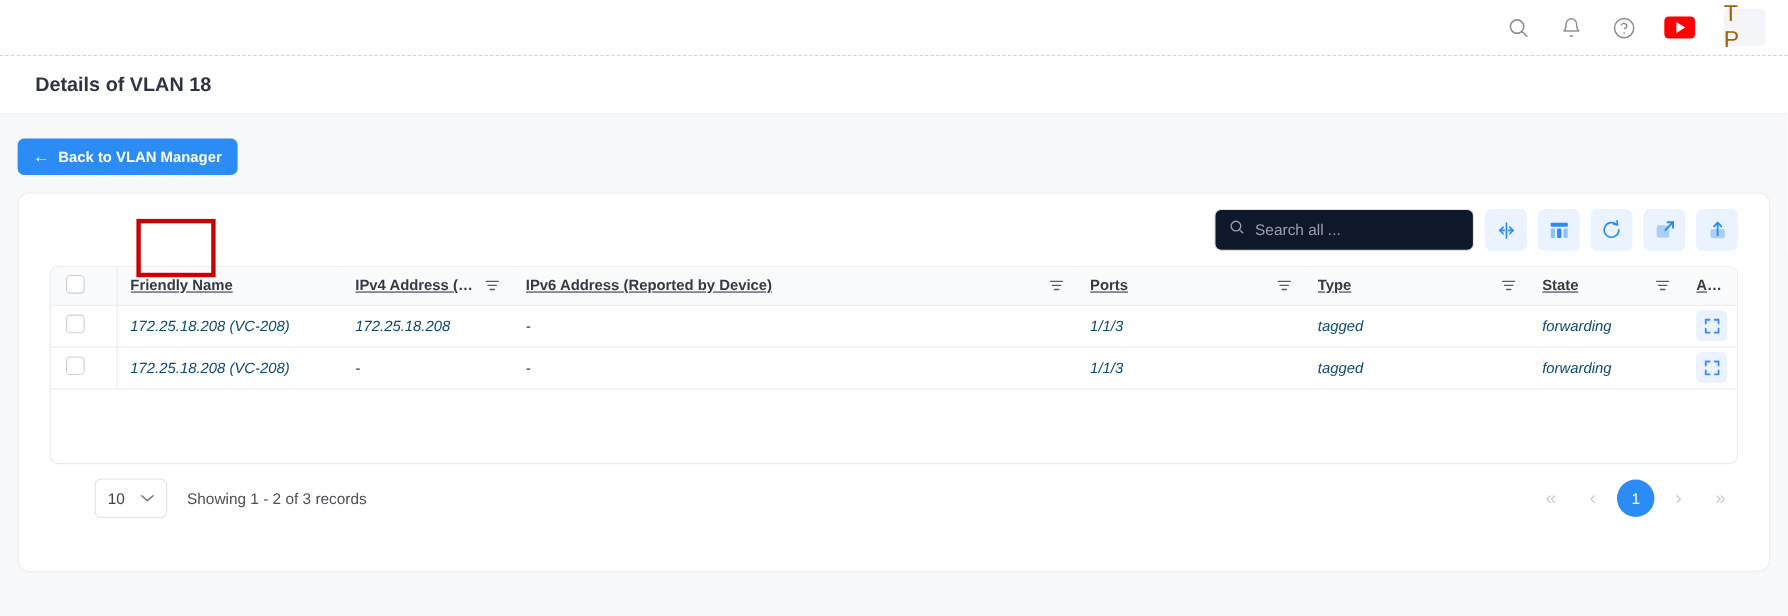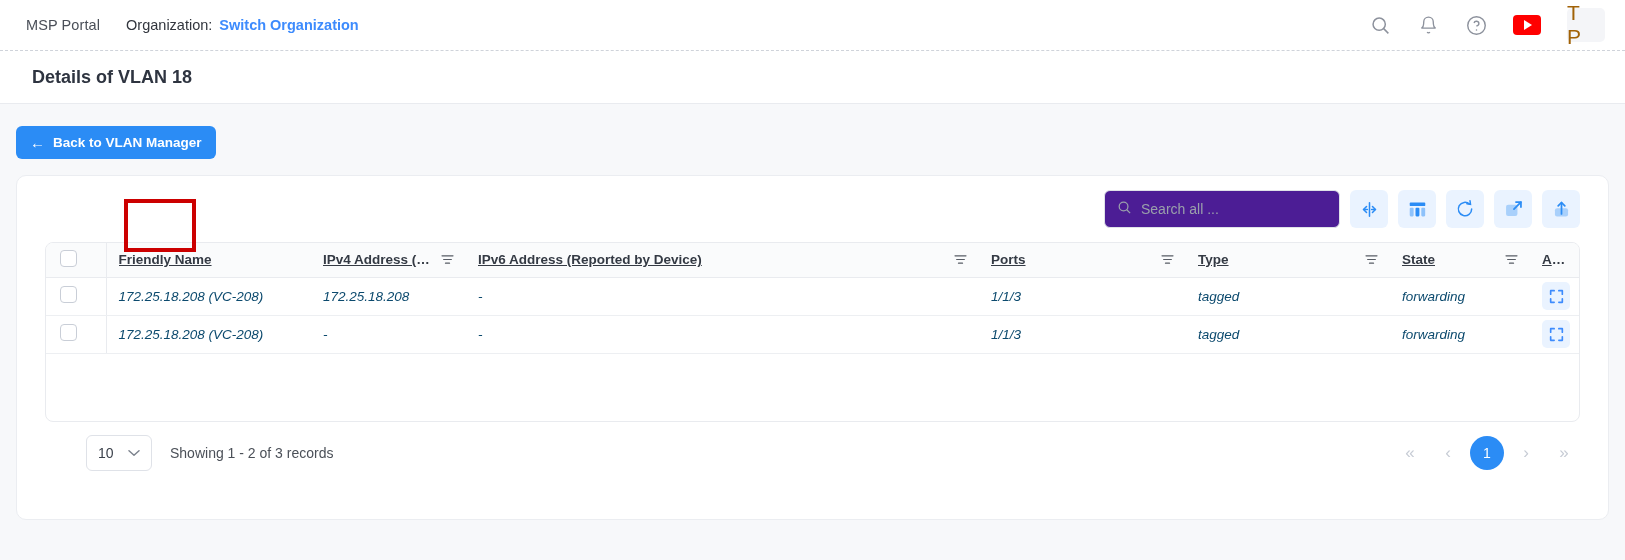--- a/index.html
+++ b/index.html
@@ -144,21 +144,21 @@
   }
   .searchbox {
     width: 236px;
     height: 38px;
     border: 1px solid #dfe2e8;
     border-radius: 6px;
     display: flex;
     align-items: center;
     gap: 9px;
     padding: 0 12px;
-    background: #4c1d95;
+    background: #0f172a;
   }
   .searchbox input {
     border: none;
     outline: none;
     font-size: 14px;
     color: #9aa0ab;
     width: 100%;
     background: transparent;
     font-family: "Liberation Sans", sans-serif;
   }
@@ -269,27 +269,20 @@
     background: #2b8cf5;
     color: #ffffff;
     font-size: 14px;
     font-weight: 400;
   }
 </style>
 </head>
 <body>
 
 <div class="topbar">
-  <div class="topbar-left">
-    <span class="msp-portal">MSP Portal</span>
-    <span class="org-wrap">
-      <span class="org-label">Organization:</span>
-      <span class="org-link">Switch Organization</span>
-    </span>
-  </div>
   <div class="topbar-right">
     <span class="ticon">
       <svg width="21" height="21" viewBox="0 0 24 24" fill="none" stroke="#8c919c" stroke-width="1.7">
         <circle cx="10.5" cy="10.5" r="7"></circle>
           <line x1="15.6" y1="15.6" x2="21" y2="21"></line>
       </svg>
     </span>
     <span class="ticon">
       <svg width="19" height="20" viewBox="0 0 24 24" fill="none" stroke="#8c919c" stroke-width="1.7">
         <path d="M18 8a6 6 0 1 0-12 0c0 7-3 8-3 8h18s-3-1-3-8"></path>

